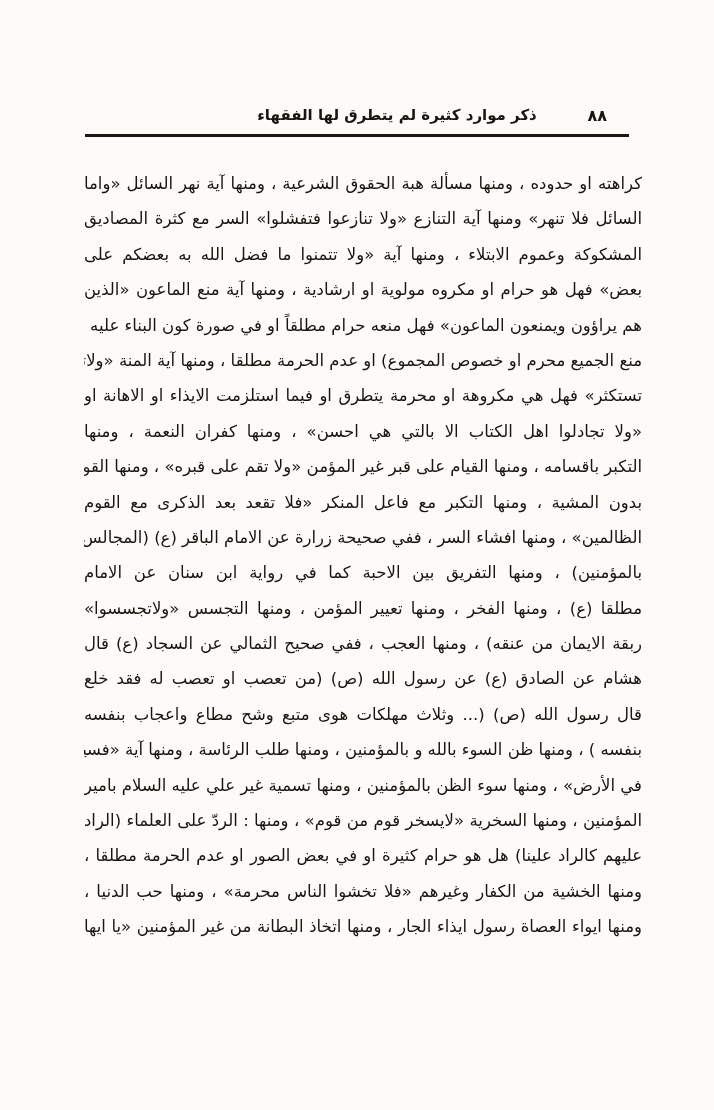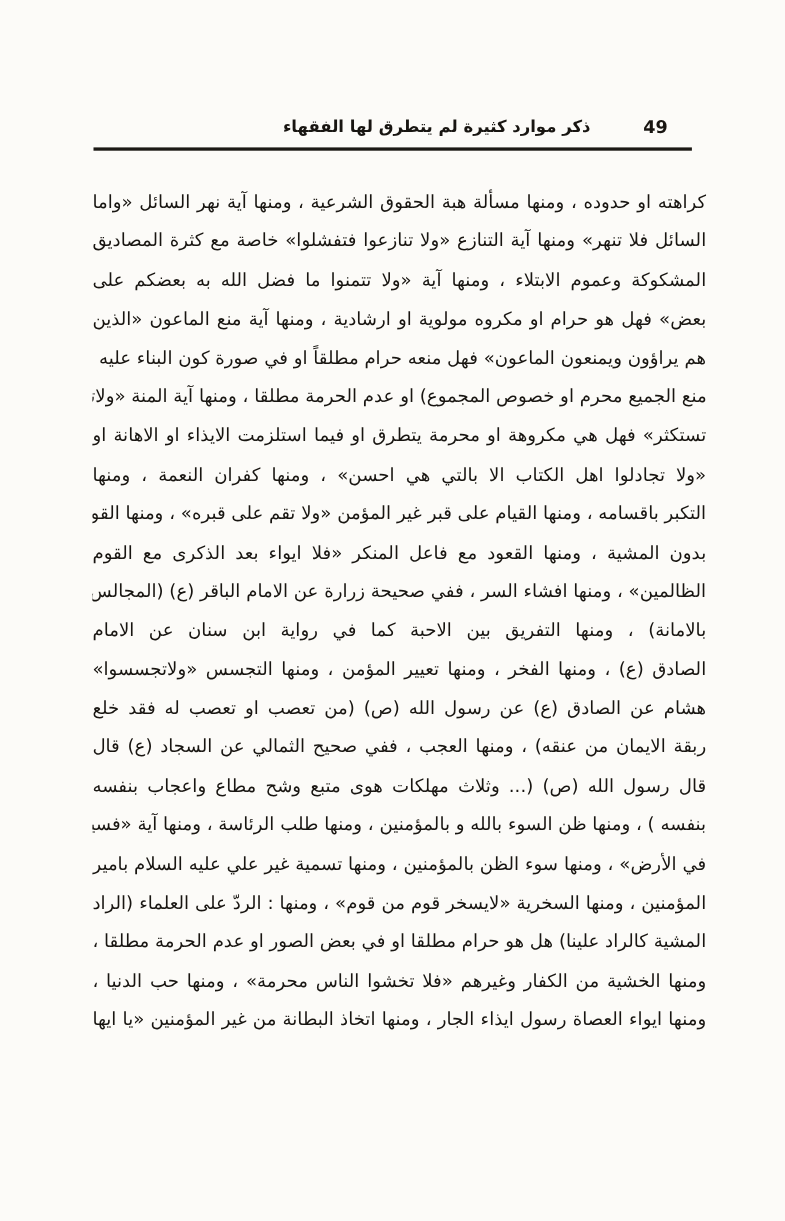--- a/index.html
+++ b/index.html
@@ -66,43 +66,43 @@
   
   .line::after { content: ""; display: inline-block; width: 0; }
 </style>
 </head>
 <body>
 
 <div class="page">
 
   <div class="header">
     <span class="chapter-title">ذكر موارد كثيرة لم يتطرق لها الفقهاء</span>
-    <span class="page-number">49</span>
+    <span class="page-number">٨٨</span>
   </div>
 
   <div class="rule"></div>
 
   <div class="body-text">
     <div class="line">كراهته او حدوده ، ومنها مسألة هبة الحقوق الشرعية ، ومنها آية نهر السائل «واما</div>
-    <div class="line">السائل فلا تنهر» ومنها آية التنازع «ولا تنازعوا فتفشلوا» خاصة مع كثرة المصاديق</div>
+    <div class="line">السائل فلا تنهر» ومنها آية التنازع «ولا تنازعوا فتفشلوا» السر مع كثرة المصاديق</div>
     <div class="line">المشكوكة وعموم الابتلاء ، ومنها آية «ولا تتمنوا ما فضل الله به بعضكم على</div>
     <div class="line">بعض» فهل هو حرام او مكروه مولوية او ارشادية ، ومنها آية منع الماعون «الذين</div>
     <div class="line">هم يراؤون ويمنعون الماعون» فهل منعه حرام مطلقاً او في صورة كون البناء عليه (اي</div>
     <div class="line">منع الجميع محرم او خصوص المجموع) او عدم الحرمة مطلقا ، ومنها آية المنة «ولاتمنن</div>
     <div class="line">تستكثر» فهل هي مكروهة او محرمة يتطرق او فيما استلزمت الايذاء او الاهانة او</div>
     <div class="line">«ولا تجادلوا اهل الكتاب الا بالتي هي احسن» ، ومنها كفران النعمة ، ومنها</div>
     <div class="line">التكبر باقسامه ، ومنها القيام على قبر غير المؤمن «ولا تقم على قبره» ، ومنها القول</div>
-    <div class="line">بدون المشية ، ومنها القعود مع فاعل المنكر «فلا ايواء بعد الذكرى مع القوم</div>
+    <div class="line">بدون المشية ، ومنها التكبر مع فاعل المنكر «فلا تقعد بعد الذكرى مع القوم</div>
     <div class="line">الظالمين» ، ومنها افشاء السر ، ففي صحيحة زرارة عن الامام الباقر (ع) (المجالس</div>
-    <div class="line">بالامانة) ، ومنها التفريق بين الاحبة كما في رواية ابن سنان عن الامام</div>
-    <div class="line">الصادق (ع) ، ومنها الفخر ، ومنها تعيير المؤمن ، ومنها التجسس «ولاتجسسوا»</div>
+    <div class="line">بالمؤمنين) ، ومنها التفريق بين الاحبة كما في رواية ابن سنان عن الامام</div>
+    <div class="line">مطلقا (ع) ، ومنها الفخر ، ومنها تعيير المؤمن ، ومنها التجسس «ولاتجسسوا»</div>
+    <div class="line">ربقة الايمان من عنقه) ، ومنها العجب ، ففي صحيح الثمالي عن السجاد (ع) قال</div>
     <div class="line">هشام عن الصادق (ع) عن رسول الله (ص) (من تعصب او تعصب له فقد خلع</div>
-    <div class="line">ربقة الايمان من عنقه) ، ومنها العجب ، ففي صحيح الثمالي عن السجاد (ع) قال</div>
     <div class="line">قال رسول الله (ص) (... وثلاث مهلكات هوى متبع وشح مطاع واعجاب بنفسه</div>
     <div class="line">بنفسه ) ، ومنها ظن السوء بالله و بالمؤمنين ، ومنها طلب الرئاسة ، ومنها آية «فسيروا</div>
     <div class="line">في الأرض» ، ومنها سوء الظن بالمؤمنين ، ومنها تسمية غير علي عليه السلام بامير</div>
     <div class="line">المؤمنين ، ومنها السخرية «لايسخر قوم من قوم» ، ومنها : الردّ على العلماء (الراد</div>
-    <div class="line">المشية كالراد علينا) هل هو حرام مطلقا او في بعض الصور او عدم الحرمة مطلقا ،</div>
+    <div class="line">عليهم كالراد علينا) هل هو حرام كثيرة او في بعض الصور او عدم الحرمة مطلقا ،</div>
     <div class="line">ومنها الخشية من الكفار وغيرهم «فلا تخشوا الناس محرمة» ، ومنها حب الدنيا ،</div>
     <div class="line">ومنها ايواء العصاة رسول ايذاء الجار ، ومنها اتخاذ البطانة من غير المؤمنين «يا ايها</div>
   </div>
 
 </div>
 
 </body></html>

